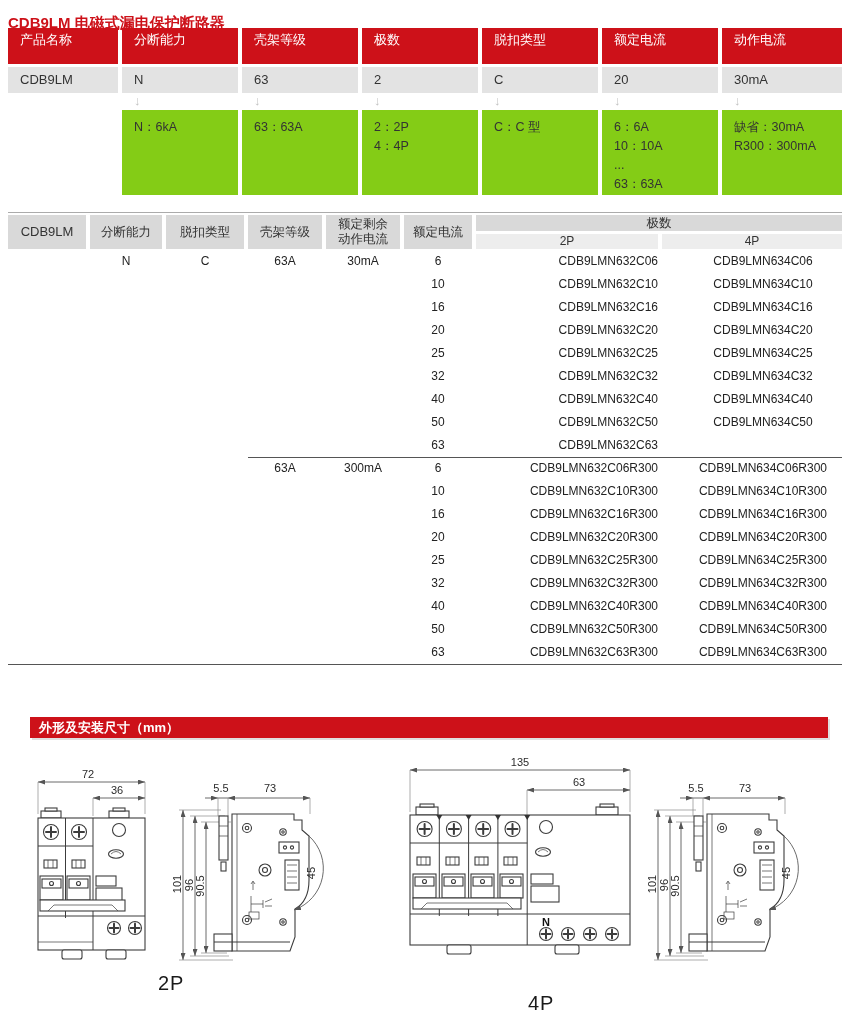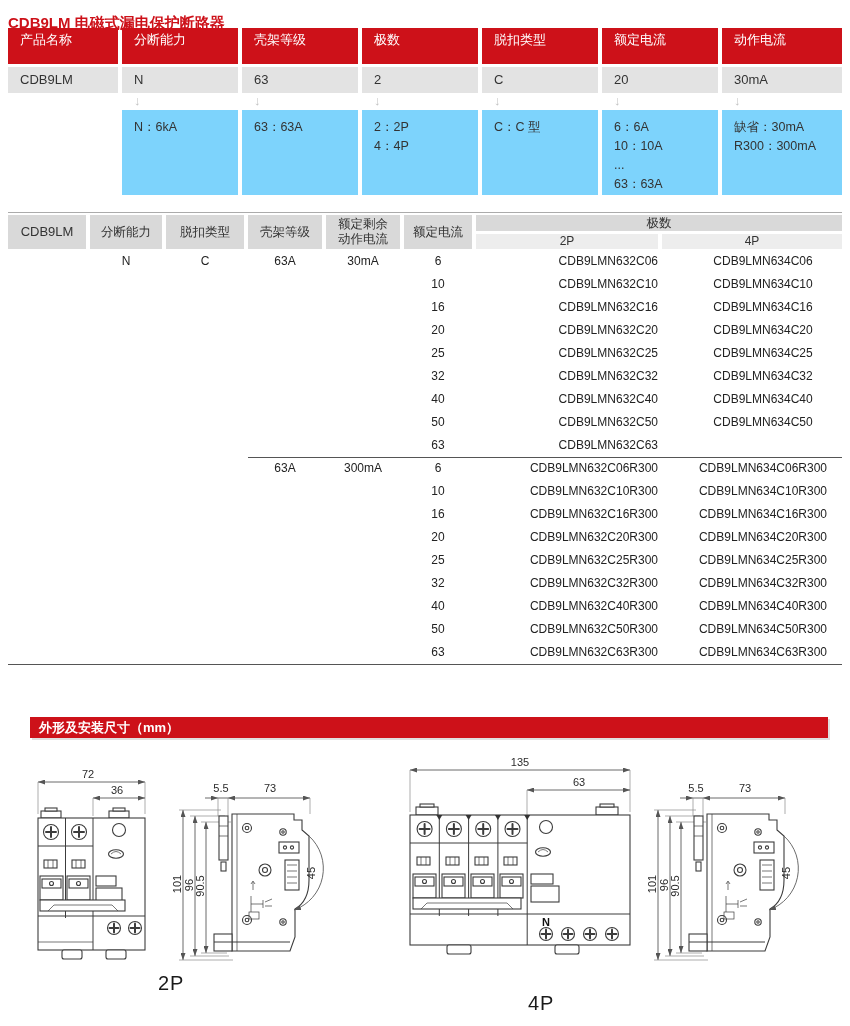--- a/index.html
+++ b/index.html
@@ -8,21 +8,21 @@
 
   .title { position:absolute; left:8px; top:14px; font-size:15px; font-weight:bold; color:#cd1119; }
 
   
   #t1 { position:absolute; left:8px; top:28px; width:834px; }
   .t1row { display:grid; grid-template-columns:110px 116px 116px 116px 116px 116px 120px; column-gap:4px; }
   .t1h .cell { background:#cd1119; color:#fff; height:36px; line-height:24px; padding-left:12px; font-size:13px; }
   .t1v { margin-top:3px; }
   .t1v .cell { background:#e3e3e3; height:26px; line-height:26px; padding-left:12px; font-size:13px; color:#333; }
   .t1a .cell { height:17px; line-height:16px; padding-left:12px; font-size:13px; color:#c2c2c2; }
-  .t1e .cell { background:#7dd3fc; height:85px; padding:8px 12px; font-size:12.5px; line-height:19px; color:#333; white-space:pre-line; }
+  .t1e .cell { background:#84cc16; height:85px; padding:8px 12px; font-size:12.5px; line-height:19px; color:#333; white-space:pre-line; }
   .t1e .cell.empty { background:transparent; }
 
   
   #t2 { position:absolute; left:8px; top:212px; width:834px; }
   .topline { height:1px; background:#ababab; margin-bottom:2px; }
   .mhead { display:grid; grid-template-columns:78px 72px 78px 74px 74px 68px 182px 180px;
            grid-template-rows:16px 15px; column-gap:4px; row-gap:3px; }
   .mh { grid-row:1/3; background:#d9d9d9; display:flex; align-items:center; justify-content:center;
         font-size:12.5px; color:#333; text-align:center; line-height:1.18; white-space:pre-line; }
   .mh.brand { font-size:13px; }

